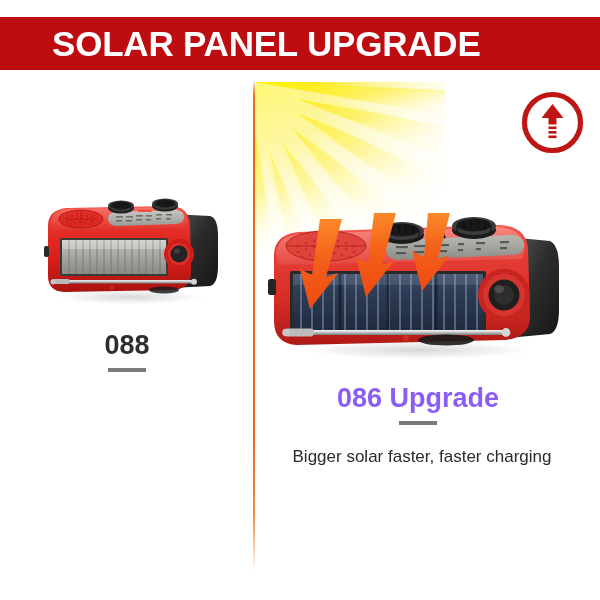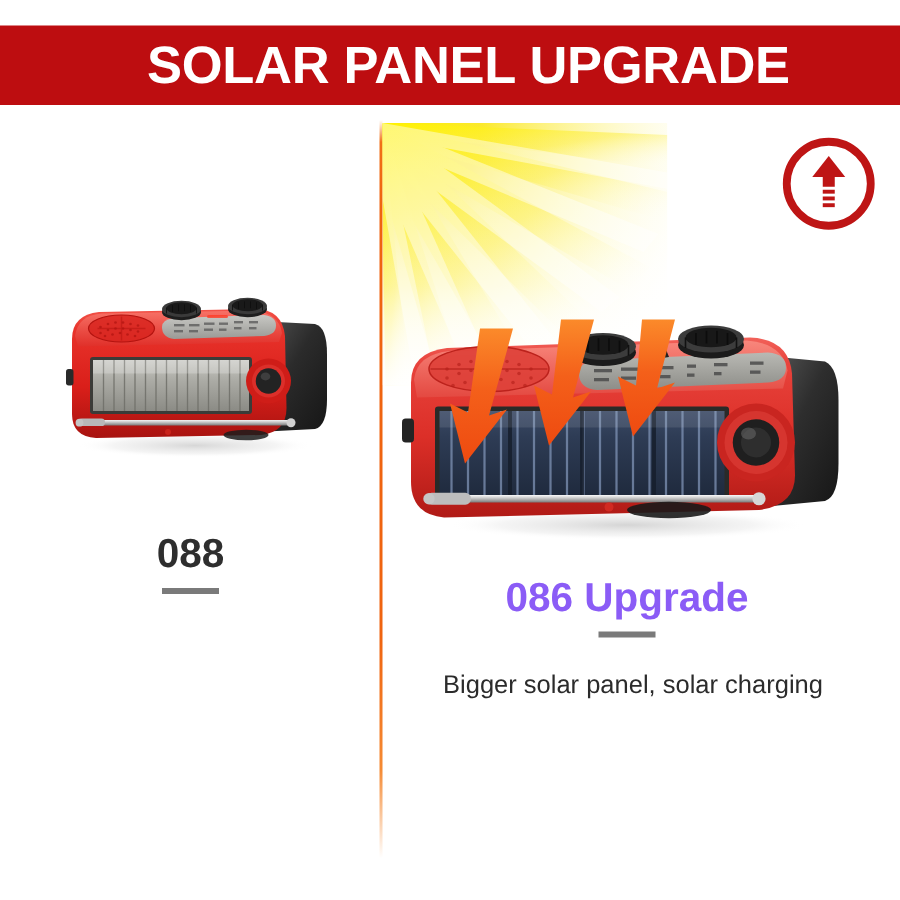--- a/index.html
+++ b/index.html
@@ -33,21 +33,21 @@
     display: flex;
     align-items: center;
   }
   #header-title {
     color: #ffffff;
     font-family: "Liberation Sans", sans-serif;
     font-weight: bold;
     font-size: 35px;
     letter-spacing: -0.2px;
     line-height: 1;
-    margin-left: 98px;
+    margin-left: 52px;
     white-space: nowrap;
   }
 
   
   #divider {
     position: absolute;
     left: 253px;
     top: 80px;
     width: 2px;
     height: 492px;
@@ -87,21 +87,20 @@
     top: 332px;
     width: 186px;
     text-align: center;
   }
   #label-088 {
     font-family: "Liberation Sans", sans-serif;
     font-weight: bold;
     font-size: 27px;
     color: #2e2e2e;
     line-height: 1;
-    margin-top: 24px;
   }
   #underline-088 {
     width: 38px;
     height: 4px;
     background: #7a7a7a;
     margin: 9px auto 0 auto;
   }
 
   
   #product-right {
@@ -581,15 +580,15 @@
         <path d="M160,0 L182,0 L170,46 L182,42 L154,78 L144,38 L156,44 Z"></path>
       </g>
     </svg>
   </div>
 
   <div id="label-086-wrap">
     <div id="label-086">086 Upgrade</div>
     <div id="underline-086"></div>
   </div>
 
-  <div id="subtitle-086">Bigger solar panel, solar charging</div>
+  <div id="subtitle-086">Bigger solar faster, faster charging</div>
 
 </div>
 
 </body></html>

